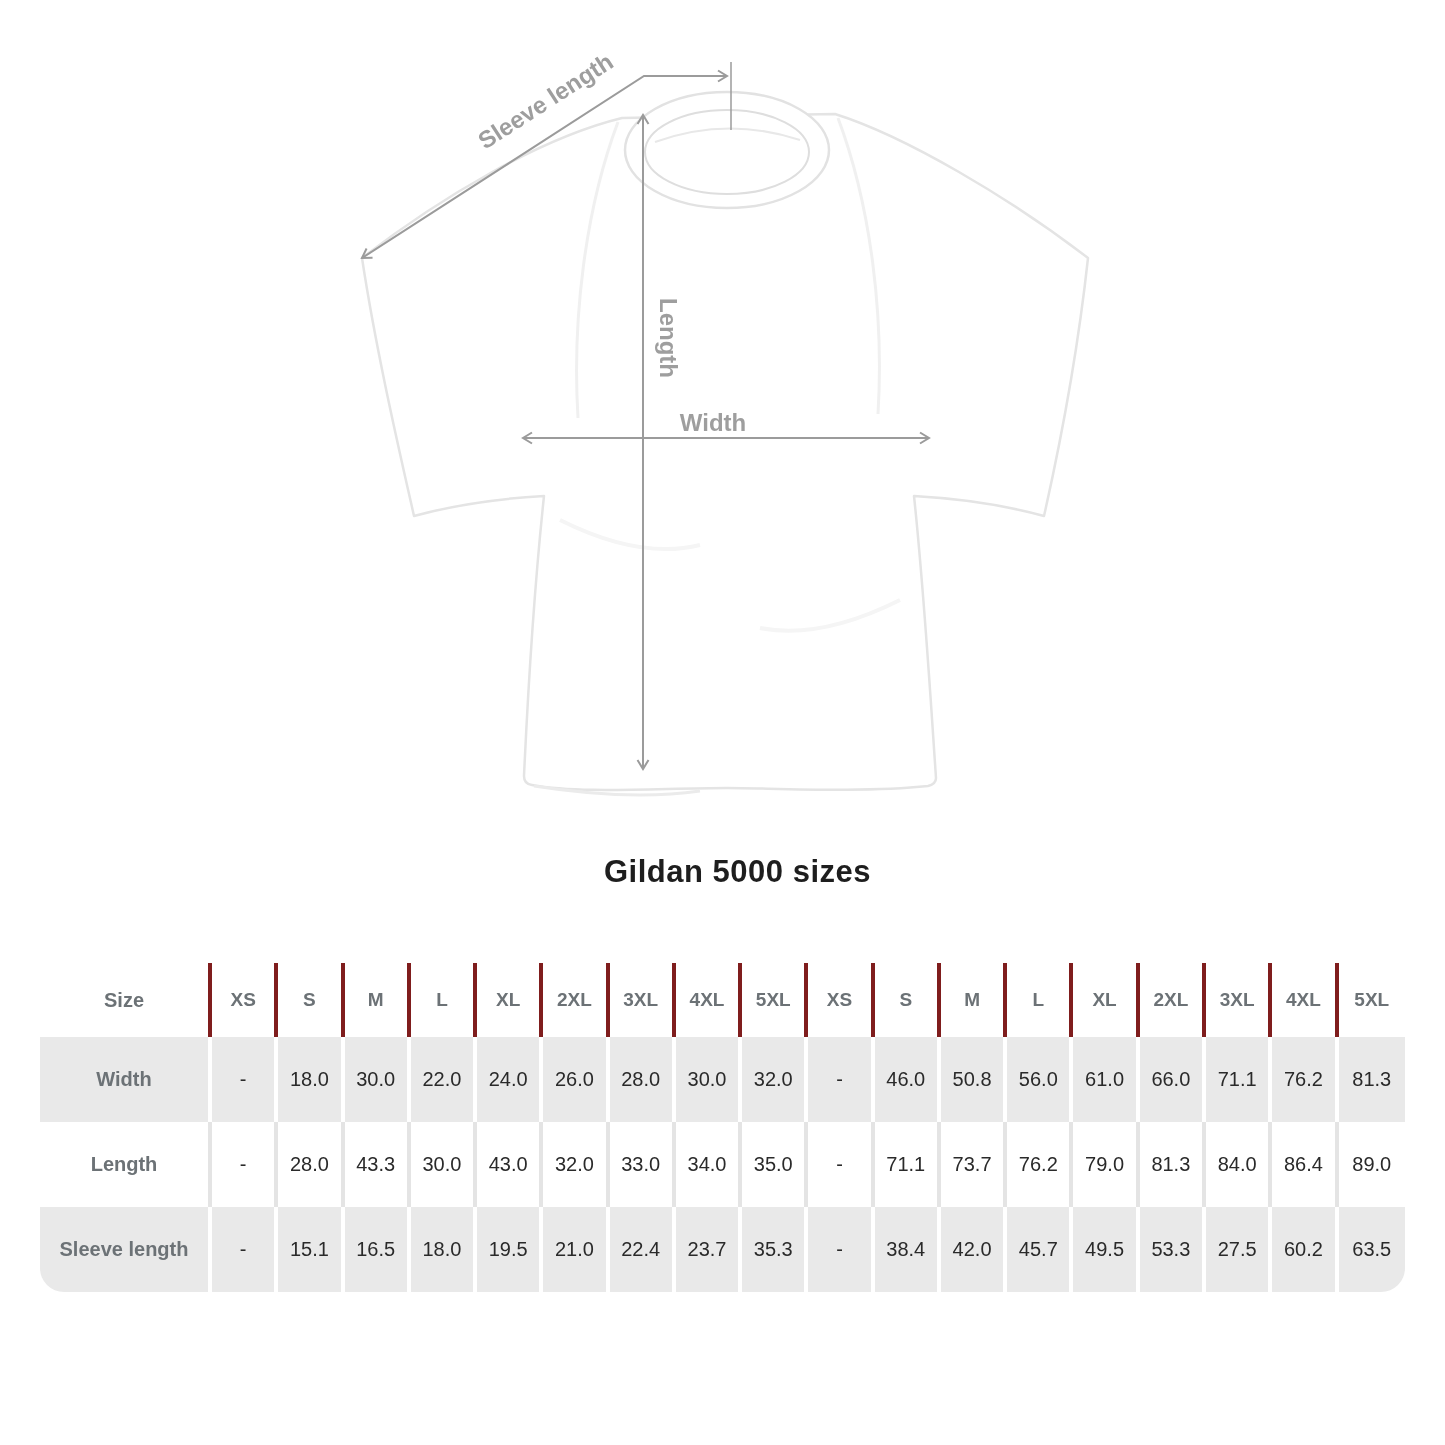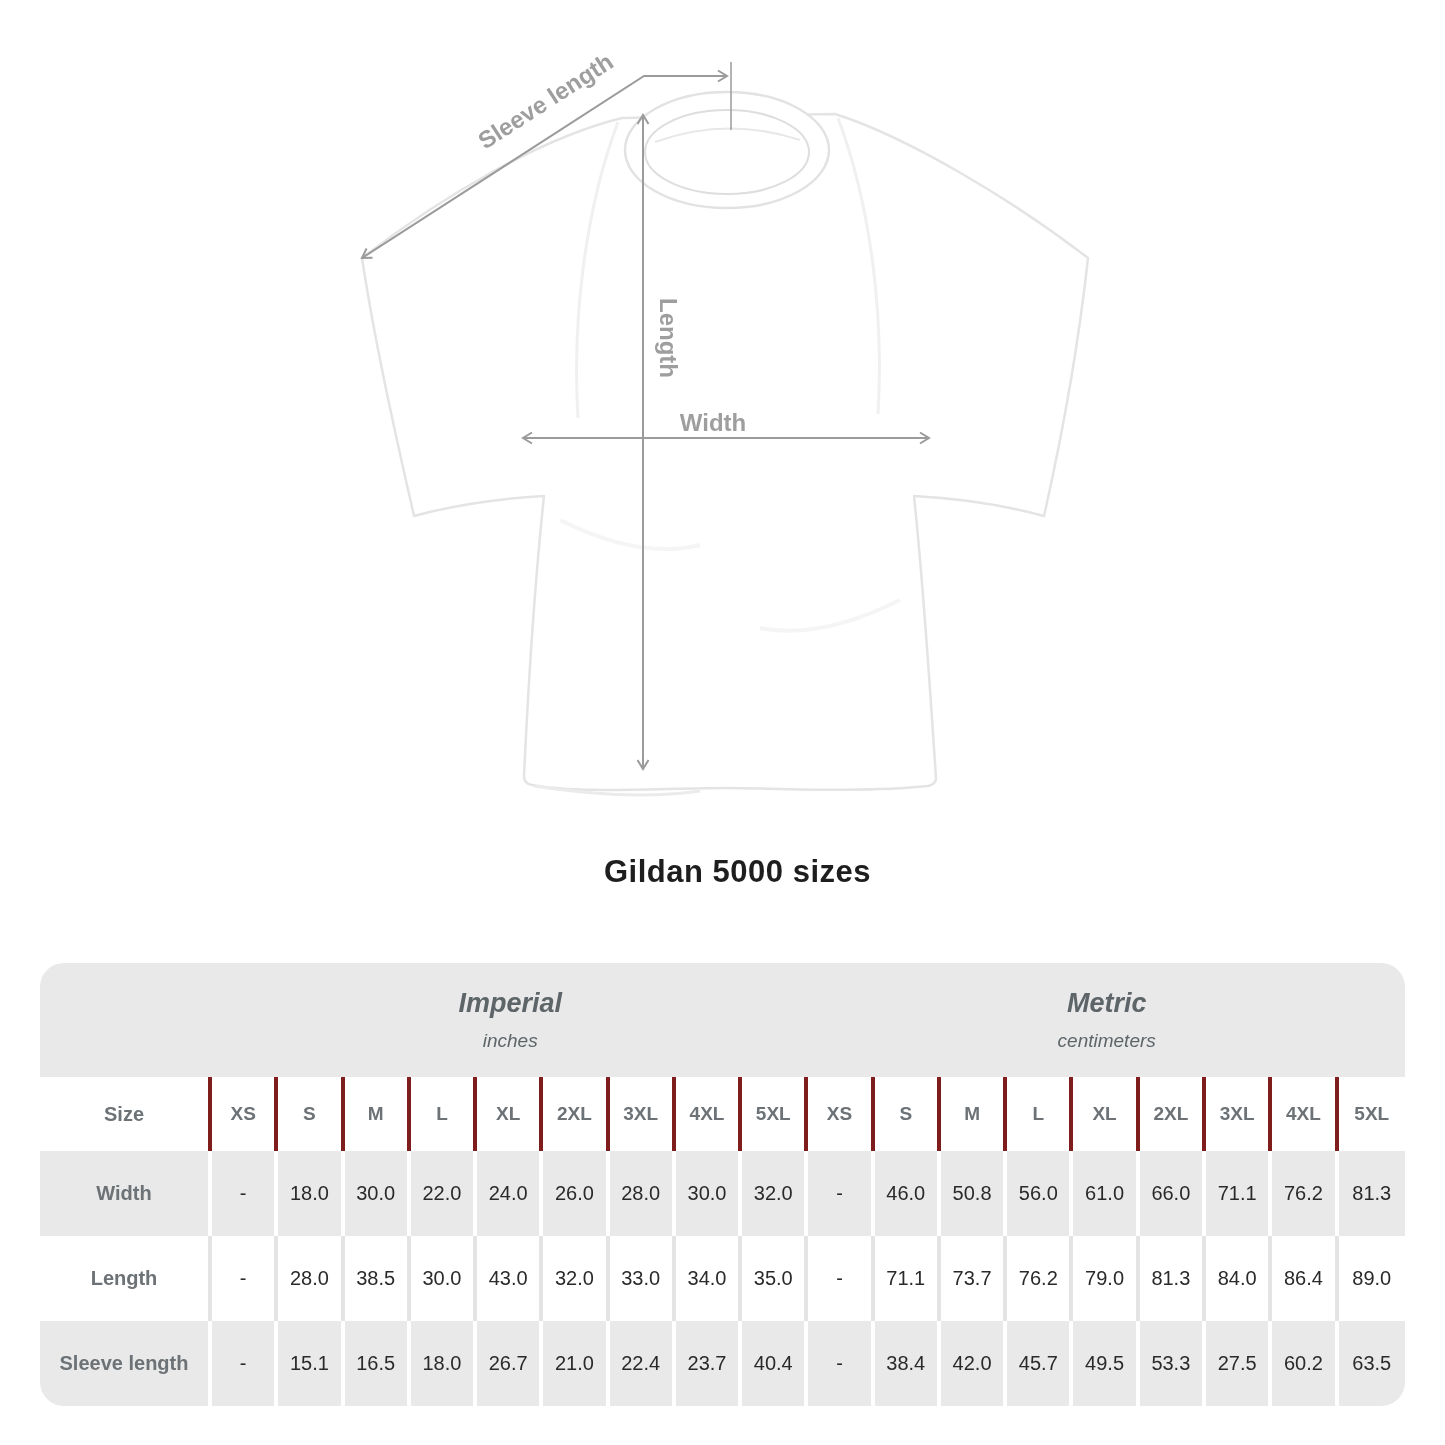--- a/index.html
+++ b/index.html
@@ -90,31 +90,20 @@
 <div class="title-block">
   <h1 class="page-title">Gildan 5000 sizes</h1>
 </div>
 
 <table class="size-table">
   <colgroup>
     <col class="c-label">
     <col span="18">
   </colgroup>
   <tbody>
-  <tr class="band">
-    <td></td>
-    <td colspan="9">
-      <div class="g-title">Imperial</div>
-      <div class="g-unit">inches</div>
-    </td>
-    <td colspan="9">
-      <div class="g-title">Metric</div>
-      <div class="g-unit">centimeters</div>
-    </td>
-  </tr>
 
   <tr class="sizes">
     <th class="lbl">Size</th>
     <th>XS</th>
     <th>S</th>
     <th>M</th>
     <th>L</th>
     <th>XL</th>
     <th>2XL</th>
     <th>3XL</th>
@@ -150,21 +139,21 @@
     <td>66.0</td>
     <td>71.1</td>
     <td>76.2</td>
     <td>81.3</td>
   </tr>
 
   <tr class="data w">
     <th class="lbl">Length</th>
     <td>-</td>
     <td>28.0</td>
-    <td>38.5</td>
+    <td>43.3</td>
     <td>30.0</td>
     <td>43.0</td>
     <td>32.0</td>
     <td>33.0</td>
     <td>34.0</td>
     <td>35.0</td>
     <td>-</td>
     <td>71.1</td>
     <td>73.7</td>
     <td>76.2</td>
@@ -174,25 +163,25 @@
     <td>86.4</td>
     <td>89.0</td>
   </tr>
 
   <tr class="data g last">
     <th class="lbl">Sleeve length</th>
     <td>-</td>
     <td>15.1</td>
     <td>16.5</td>
     <td>18.0</td>
-    <td>26.7</td>
+    <td>19.5</td>
     <td>21.0</td>
     <td>22.4</td>
     <td>23.7</td>
-    <td>40.4</td>
+    <td>35.3</td>
     <td>-</td>
     <td>38.4</td>
     <td>42.0</td>
     <td>45.7</td>
     <td>49.5</td>
     <td>53.3</td>
     <td>27.5</td>
     <td>60.2</td>
     <td>63.5</td>
   </tr>

